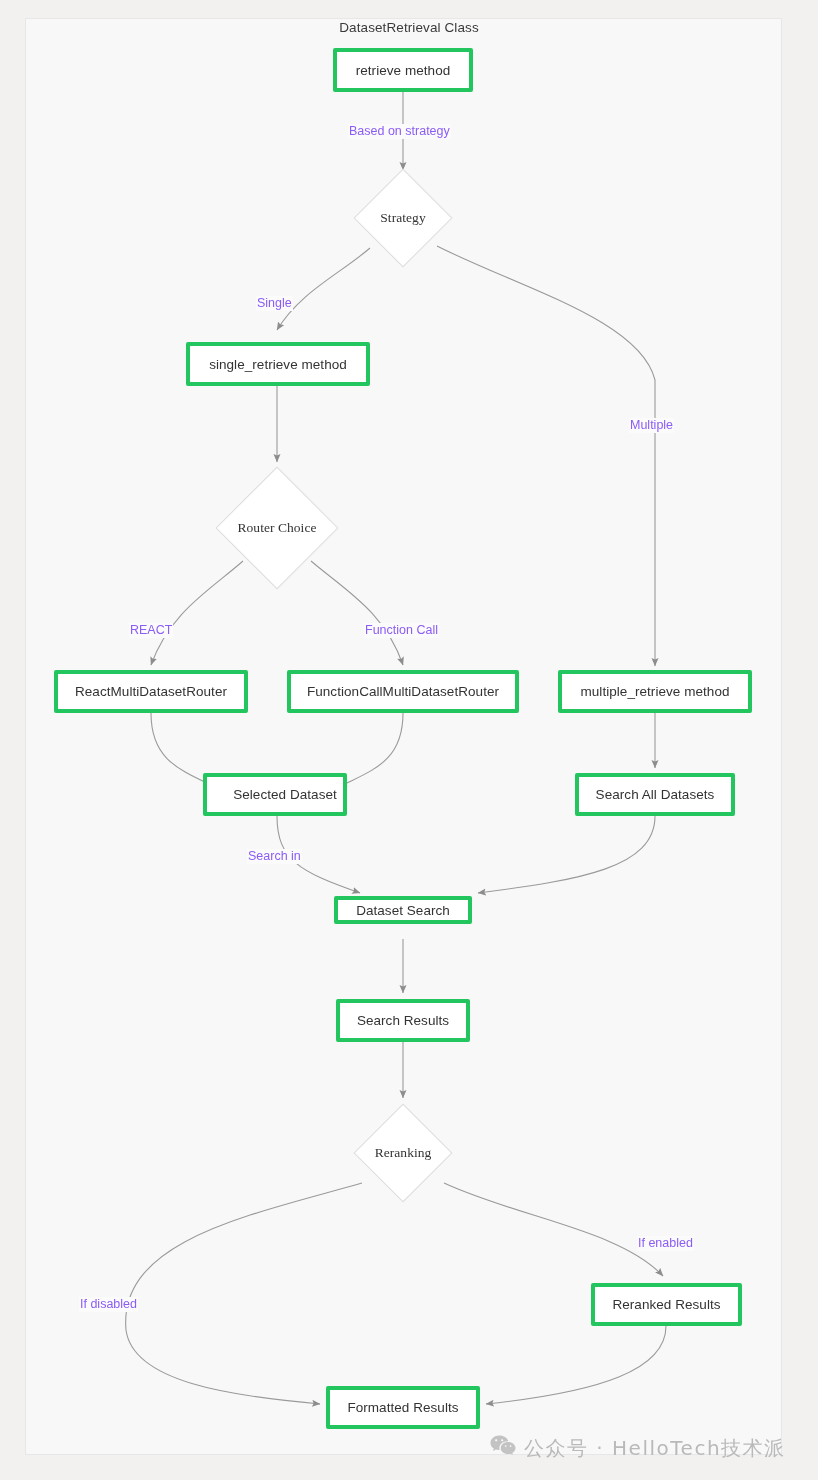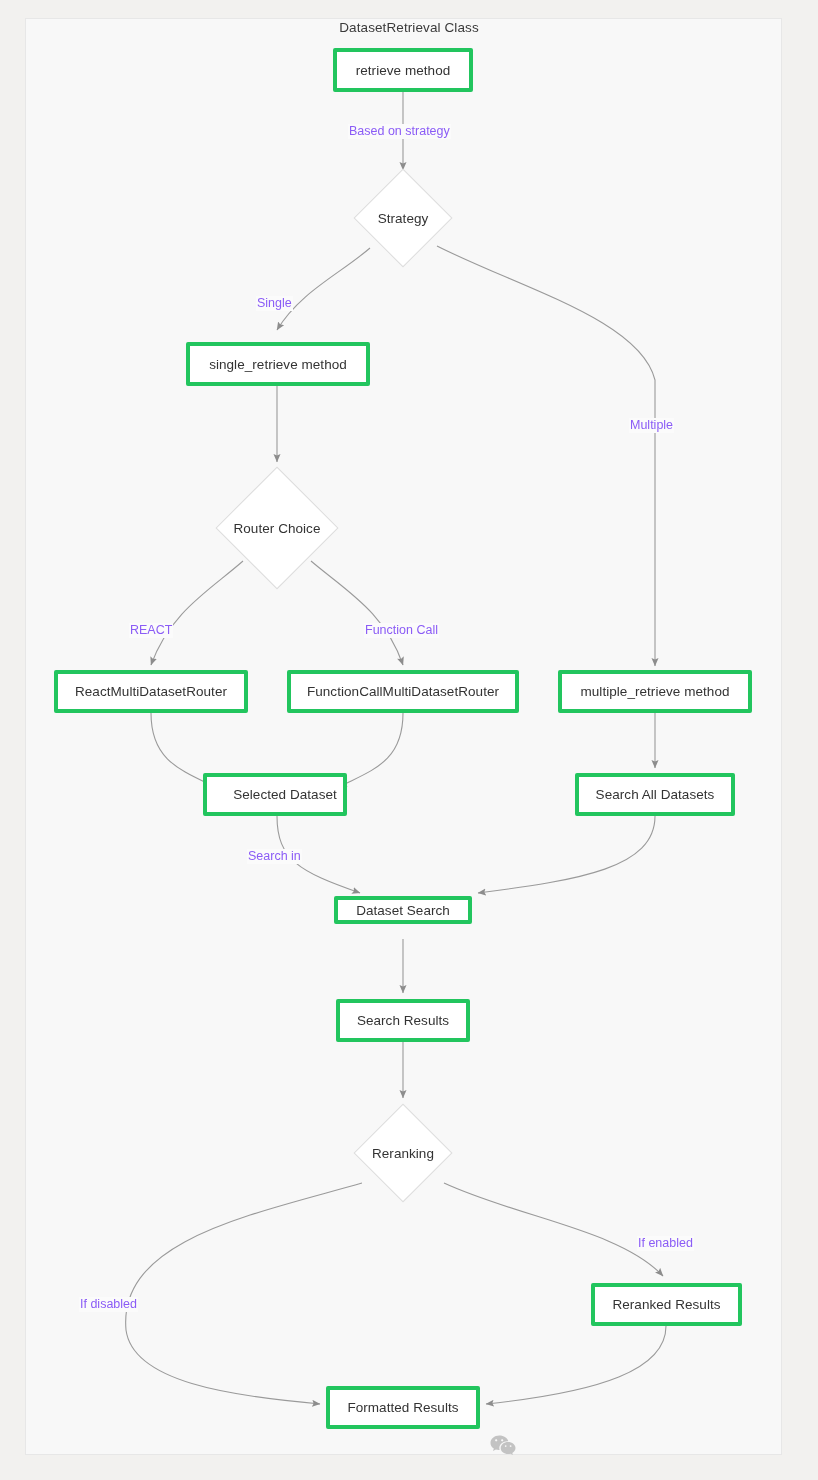--- a/index.html
+++ b/index.html
@@ -78,20 +78,21 @@
     border: 1px solid #dcdcdc;
     transform: translate(-50%, -50%) rotate(45deg);
   }
   .decision .dia-label {
     position: relative;
     z-index: 2;
     font-size: 13.5px;
     color: #333333;
     white-space: nowrap;
     letter-spacing: 0.05px;
+    font-family: Liberation Serif, serif;
   }
 
   
   .edge-label {
     position: absolute;
     font-size: 12.5px;
     color: #8b5cf6;
     background: #fbfbfb;
     white-space: nowrap;
     padding: 0 1px;
@@ -216,13 +217,14 @@
 
 <div class="edge-label" style="left:79px; top:1297px;">If disabled</div>
 
 <div id="watermark">
   <span class="wm-icon">
     <svg width="26" height="22" viewBox="0 0 26 22" xmlns="http://www.w3.org/2000/svg">
       <path fill="#c3c3c3" d="M9.3 0.6C4.4 0.6 0.5 3.9 0.5 7.9c0 2.3 1.3 4.3 3.3 5.6l-0.8 2.5 2.9-1.5c0.9 0.3 1.9 0.4 2.9 0.4 0.3 0 0.5 0 0.8 0-0.2-0.6-0.3-1.2-0.3-1.8 0-3.8 3.7-6.9 8.2-6.9 0.3 0 0.6 0 0.8 0C17.6 3.1 13.9 0.6 9.3 0.6z M6.2 6.4c-0.6 0-1.1-0.5-1.1-1.1 0-0.6 0.5-1.1 1.1-1.1 0.6 0 1.1 0.5 1.1 1.1C7.3 5.9 6.8 6.4 6.2 6.4z M12.2 6.4c-0.6 0-1.1-0.5-1.1-1.1 0-0.6 0.5-1.1 1.1-1.1 0.6 0 1.1 0.5 1.1 1.1C13.3 5.9 12.8 6.4 12.2 6.4z"></path>
       <path fill="#c3c3c3" d="M25.5 13c0-3.4-3.3-6.1-7.4-6.1-4.1 0-7.4 2.7-7.4 6.1 0 3.4 3.3 6.1 7.4 6.1 0.8 0 1.6-0.1 2.4-0.3l2.4 1.3-0.6-2.1C24.3 16.8 25.5 15 25.5 13z M15.7 12c-0.5 0-0.9-0.4-0.9-0.9 0-0.5 0.4-0.9 0.9-0.9 0.5 0 0.9 0.4 0.9 0.9C16.6 11.6 16.2 12 15.7 12z M20.6 12c-0.5 0-0.9-0.4-0.9-0.9 0-0.5 0.4-0.9 0.9-0.9 0.5 0 0.9 0.4 0.9 0.9C21.5 11.6 21.1 12 20.6 12z"></path>
     </svg>
   </span>
+  <span>公众号 · HelloTech技术派</span>
 </div>
 
 </body></html>

